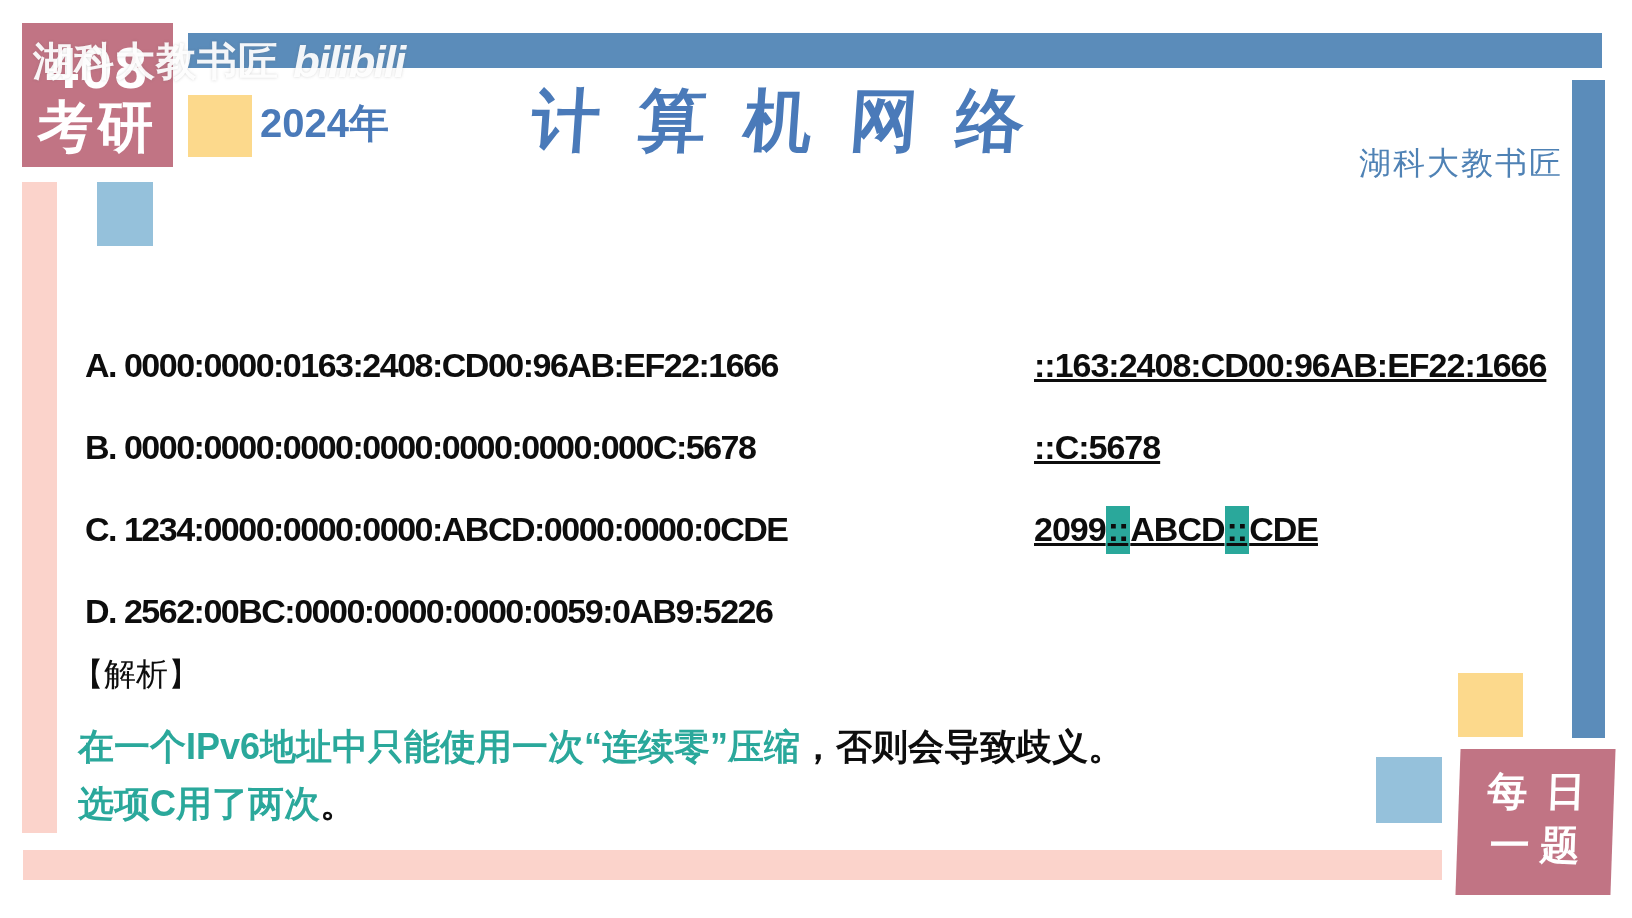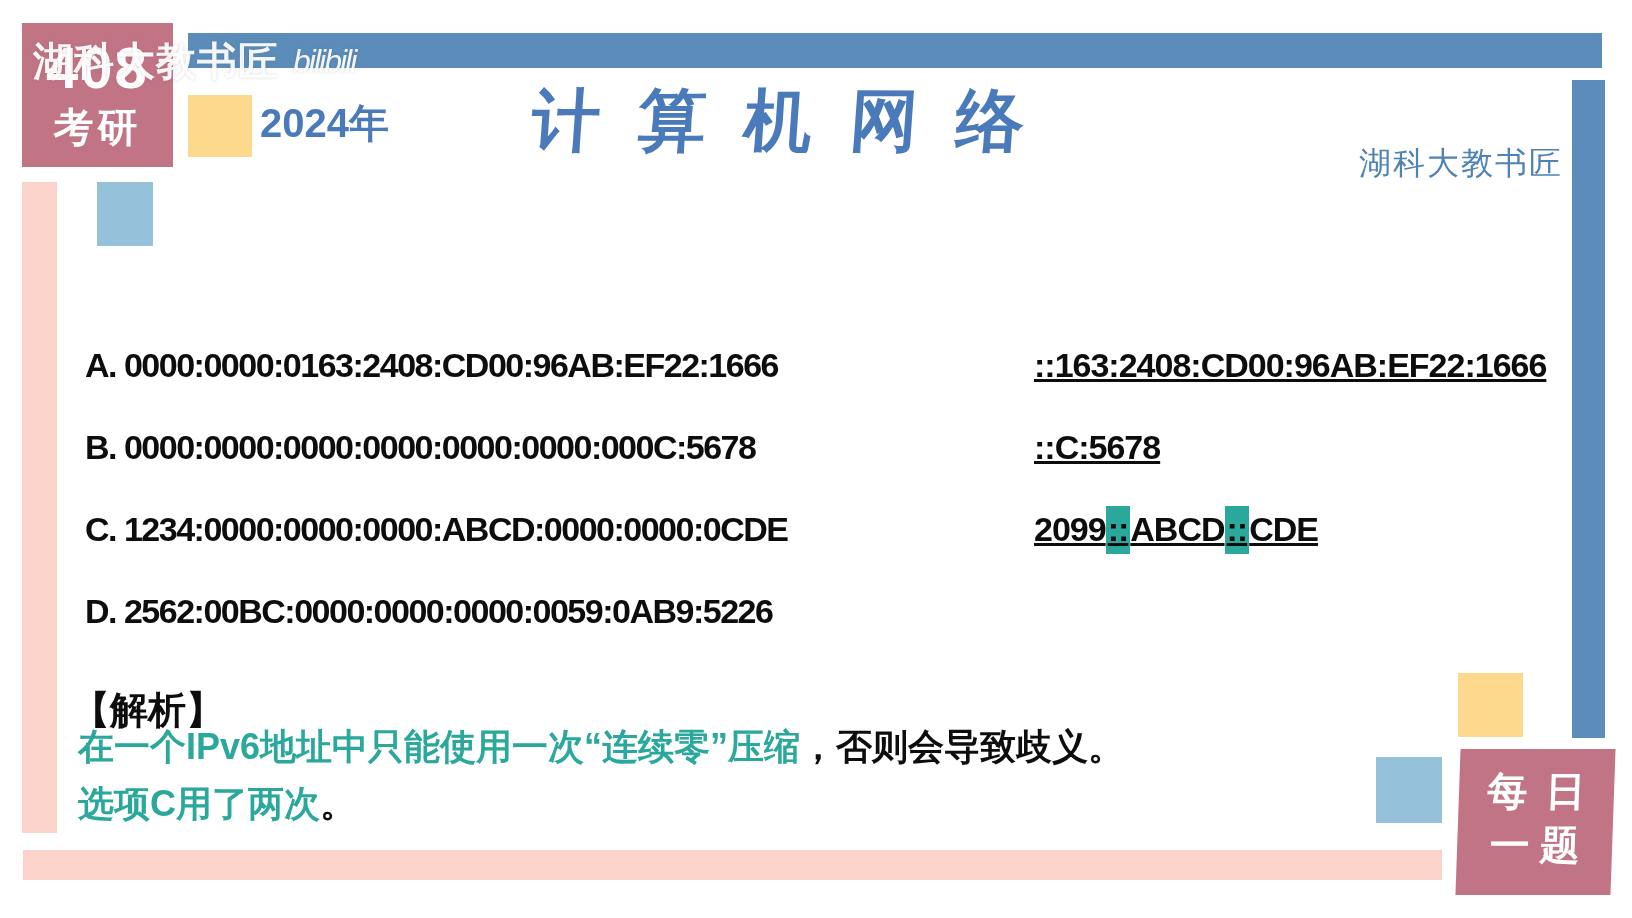--- a/index.html
+++ b/index.html
@@ -20,46 +20,46 @@
   .sq{position:absolute;}
   .sq-yellow-top{left:188px;top:95px;width:64px;height:62px;background:var(--soft-yellow);}
   .sq-blue-top{left:97px;top:182px;width:56px;height:64px;background:var(--light-blue);}
   .sq-yellow-bottom{left:1458px;top:673px;width:65px;height:64px;background:var(--soft-yellow);}
   .sq-blue-bottom{left:1376px;top:757px;width:66px;height:66px;background:var(--light-blue);}
 
   
   .badge{position:absolute;left:22px;top:23px;width:151px;height:144px;background:var(--rose);
          color:#fff;text-align:center;font-weight:bold;}
   .badge .b1{font-size:58px;line-height:66px;margin-top:12px;letter-spacing:2px;}
-  .badge .b2{font-size:40px;line-height:52px;letter-spacing:4px;}
+  .badge .b2{font-size:56px;line-height:52px;letter-spacing:4px;}
 
   
   .watermark{position:absolute;left:33px;top:34px;display:flex;align-items:center;gap:14px;
              color:rgba(255,255,255,0.93);text-shadow:0 0 3px rgba(90,90,90,0.25);z-index:5;white-space:nowrap;}
   .watermark .wm-brand{font-size:40px;font-weight:bold;letter-spacing:1px;}
-  .watermark .wm-logo{font-size:32px;font-weight:normal;font-style:italic;letter-spacing:-2px;}
+  .watermark .wm-logo{font-size:44px;font-weight:bold;font-style:italic;letter-spacing:-2px;}
 
   .year{position:absolute;left:260px;top:96px;font-size:40px;font-weight:bold;color:var(--title-blue);text-align:center;}
   .main-title{position:absolute;left:532px;top:76px;font-size:68px;font-weight:bold;
               letter-spacing:38px;color:var(--title-blue);white-space:nowrap;transform:skewX(-4deg);}
   .author{position:absolute;right:69px;top:142px;font-size:32px;color:#4f82b5;letter-spacing:2px;}
 
   
   .question{position:absolute;left:68px;top:246px;font-size:37px;font-weight:bold;color:var(--ink);white-space:nowrap;}
   .question .answer{color:var(--teal);font-size:45px;vertical-align:-3px;padding:0 2px;}
 
   
   .options{position:absolute;left:85px;top:324px;width:1450px;}
   .opt-row{position:relative;height:82px;display:flex;align-items:center;
            font-size:34px;font-weight:bold;color:var(--ink);letter-spacing:-1.5px;white-space:nowrap;}
   .opt-short{position:absolute;left:949px;letter-spacing:-1px;text-decoration:underline;}
   .opt-short .hl{background:var(--teal);padding:4px 2px 6px 2px;}
 
   
-  .analysis-header{position:absolute;left:72px;top:685px;font-size:38px;font-weight:bold;color:var(--ink);}
+  .analysis-header{position:absolute;left:72px;top:653px;font-size:32px;font-weight:normal;color:var(--ink);}
   .explanation{position:absolute;left:78px;top:718px;font-size:36px;font-weight:bold;line-height:57px;color:var(--ink);white-space:nowrap;}
   .explanation .teal{color:var(--teal);}
 
   
   .daily{position:absolute;left:1458px;top:749px;width:155px;height:146px;background:var(--rose);
          color:#fff;font-weight:bold;text-align:center;transform:skewX(-2deg);}
   .daily .d1{font-size:40px;line-height:56px;margin-top:14px;letter-spacing:18px;text-indent:18px;}
   .daily .d2{font-size:40px;line-height:52px;letter-spacing:10px;text-indent:10px;}
 </style>
 </head>

